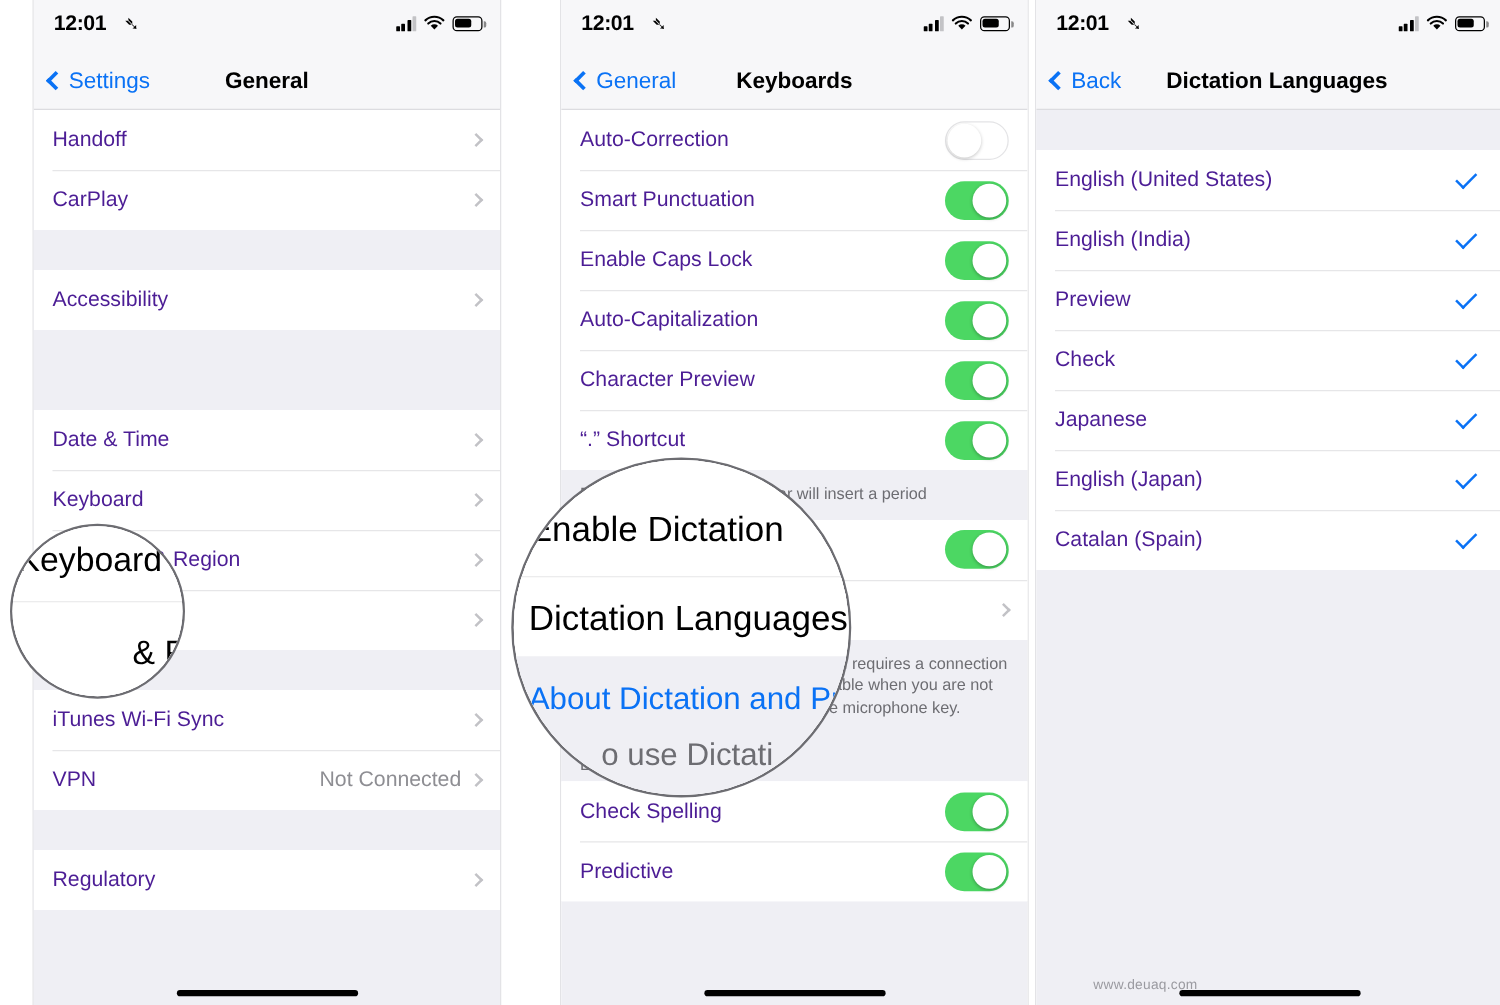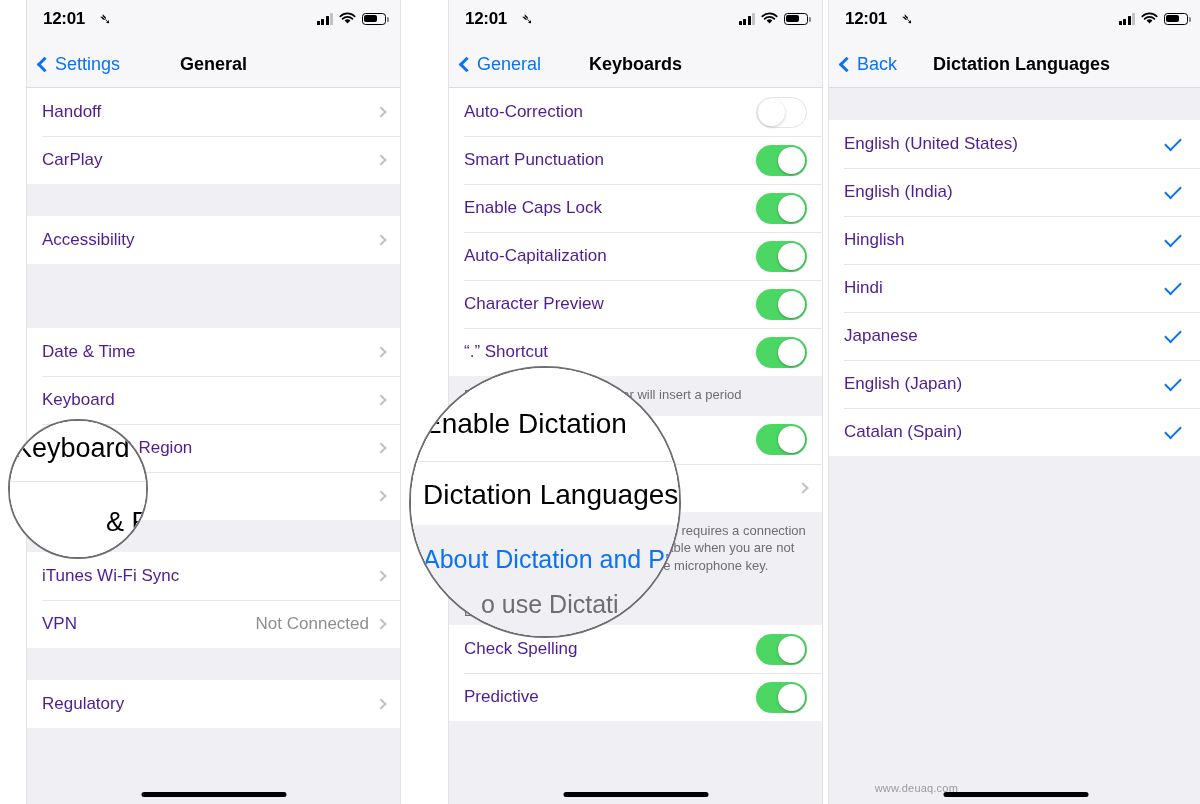--- a/index.html
+++ b/index.html
@@ -356,25 +356,25 @@
       <div class="group">
         <div class="row">
           <span class="lbl">English (United States)</span>
           <span class="check"></span>
         </div>
         <div class="row">
           <span class="lbl">English (India)</span>
           <span class="check"></span>
         </div>
         <div class="row">
-          <span class="lbl">Hinglish</span>
-          <span class="check"></span>
-        </div>
-        <div class="row">
-          <span class="lbl">Hindi</span>
+          <span class="lbl">Preview</span>
+          <span class="check"></span>
+        </div>
+        <div class="row">
+          <span class="lbl">Check</span>
           <span class="check"></span>
         </div>
         <div class="row">
           <span class="lbl">Japanese</span>
           <span class="check"></span>
         </div>
         <div class="row">
           <span class="lbl">English (Japan)</span>
           <span class="check"></span>
         </div>

